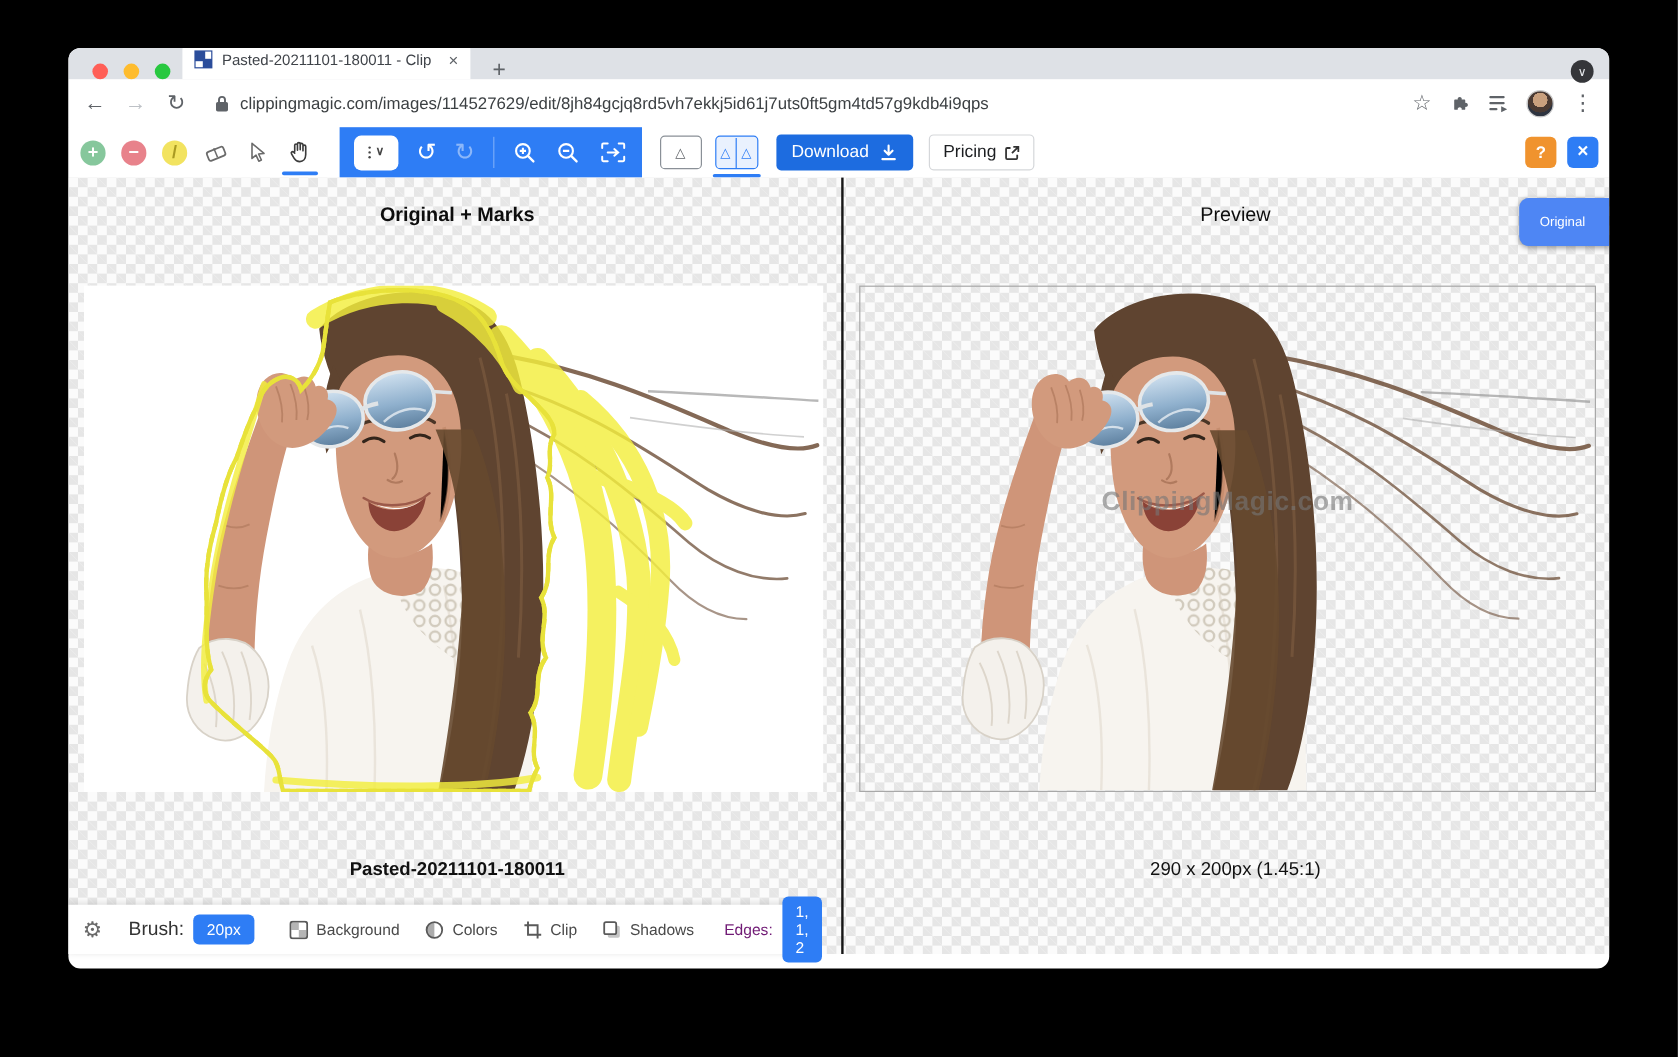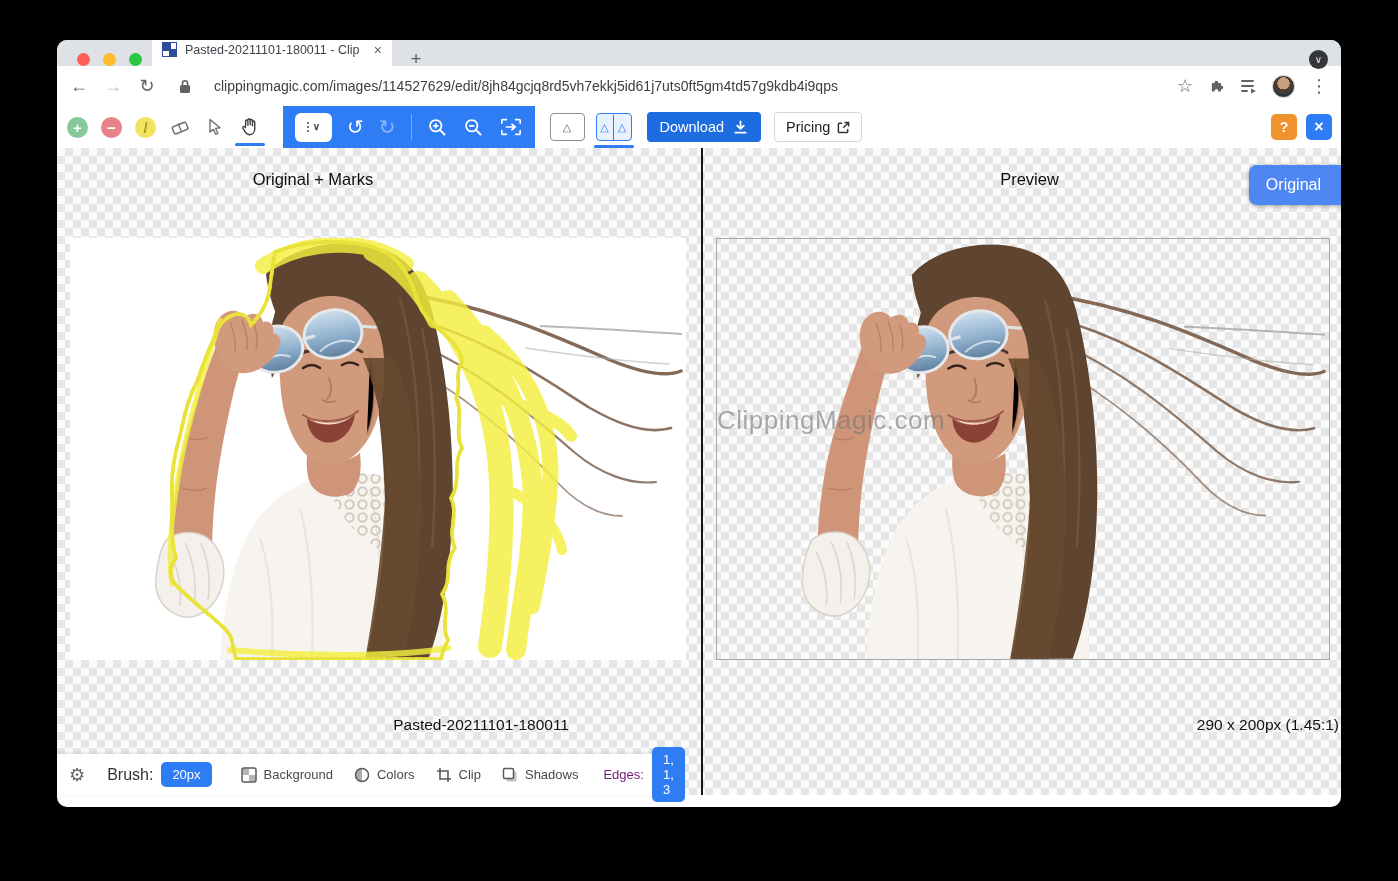--- a/index.html
+++ b/index.html
@@ -16,21 +16,21 @@
   .favicon i { background:#2b4d9b; } .favicon i:nth-child(2){ background:#fff; border:1px solid #2b4d9b;} .favicon i:nth-child(3){ background:#fff; border:1px solid #2b4d9b;}
   .tab-title { flex:1; font-size:12.5px; color:#3f4349; white-space:nowrap; overflow:hidden; }
   .tab-close { font-size:14px; color:#5f6368; cursor:default; }
   .newtab { position:absolute; left:347px; top:7px; width:24px; height:24px; display:flex; align-items:center; justify-content:center; font-size:19px; color:#5f6368; }
   .tabsearch { position:absolute; right:13px; top:10px; width:19px; height:19px; border-radius:50%; background:#35363a; color:#e8eaed; font-size:10px; display:flex; align-items:center; justify-content:center; }
 
   
   .urlbar { height:40px; background:#fff; display:flex; align-items:center; padding:0 12px; gap:14px; }
   .nav-ic { font-size:18px; color:#5f6368; width:20px; text-align:center; }
   .nav-ic.disabled { color:#bdc1c6; }
-  .omnibox { flex:1; display:flex; align-items:center; gap:23px; padding-left:8px; }
+  .omnibox { flex:1; display:flex; align-items:center; gap:9px; padding-left:8px; }
   .url-text { font-size:14px; color:#3c4043; white-space:nowrap; overflow:hidden; }
   .avatar { width:23px; height:23px; border-radius:50%; background:radial-gradient(circle at 50% 35%, #c9a07e 0 35%, #4a3a33 36% 60%, #2e3440 61%); border:1px solid #ccc; }
 
   
   .app-toolbar { height:42px; background:#fff; display:flex; align-items:center; position:relative; }
   .tools { display:flex; align-items:center; gap:13px; padding:0 12px 0 10px; }
   .tool-circle { width:21px; height:21px; border-radius:50%; color:#fff; font-size:15px; font-weight:bold; display:flex; align-items:center; justify-content:center; line-height:1; }
   .tc-green { background:#86c79c; } .tc-red { background:#e8828b; } .tc-yellow { background:#f2e360; color:#a99a22; font-weight:bold; }
   .tool-svg { width:22px; height:22px; display:flex; align-items:center; justify-content:center; position:relative; }
   .tool-selected::after { content:""; position:absolute; left:-4px; right:-4px; bottom:-8px; height:3px; background:#2e7df5; border-radius:2px; }
@@ -59,26 +59,26 @@
   .sq-help { background:#f0932e; } .sq-close { background:#2e7df5; font-size:16px; }
 
   
   .canvas { position:relative; height:647px;
     background-color:#fbfbfb;
     background-image:linear-gradient(45deg,#e6e6e6 25%,transparent 25%,transparent 75%,#e6e6e6 75%),
                      linear-gradient(45deg,#e6e6e6 25%,transparent 25%,transparent 75%,#e6e6e6 75%);
     background-position:0 0,8px 8px; background-size:16px 16px; }
   .divider { position:absolute; left:644px; top:0; width:2px; height:100%; background:#161616; }
   .panel-title { position:absolute; top:22px; font-size:16.5px; color:#0d0d0d; text-align:center; }
-  .pt-left { left:0; width:512px; } .pt-right { left:646px; width:636px;padding-left:17px; }
+  .pt-left { left:0; width:648px;font-weight:bold; } .pt-right { left:646px; width:636px;padding-left:17px; }
   .left-image { position:absolute; left:13px; top:90px; width:616px; height:422px; background:#fff; overflow:hidden; }
   .right-box { position:absolute; left:659px; top:90px; width:614px; height:422px; border:1px solid #a8a8a8; overflow:hidden; }
-  .panel-caption { position:absolute; top:568px; font-size:15.5px; color:#111; text-align:right; }
-  .watermark { position:absolute; top:166px; left:0; width:100%; text-align:left; font-size:26px; font-weight:normal; color:#777; opacity:.6; letter-spacing:.5px; }
-  .original-btn { position:absolute; right:0; top:17px; height:40px; padding:0 20px 0 17px; background:#4e86f4; color:#fff; font-size:16px; display:flex; align-items:center; border-radius:8px 0 0 8px; box-shadow:0 1px 4px rgba(0,0,0,.35); }
+  .panel-caption { position:absolute; top:568px; font-size:15.5px; color:#111; text-align:center; }
+  .watermark { position:absolute; top:166px; left:0; width:100%; text-align:center; font-size:22px; font-weight:bold; color:#777; opacity:.6; letter-spacing:.5px; }
+  .original-btn { position:absolute; right:0; top:17px; height:40px; padding:0 20px 0 17px; background:#4e86f4; color:#fff; font-size:11px; display:flex; align-items:center; border-radius:8px 0 0 8px; box-shadow:0 1px 4px rgba(0,0,0,.35); }
 
   
   .bottom-bar { position:absolute; left:0; bottom:0; width:610px; height:41px; background:#fff; border-radius:0 9px 0 0; display:flex; align-items:center; padding-left:12px; box-shadow:0 -1px 5px rgba(0,0,0,.12); }
   .gear { font-size:18px; color:#6a6a6a; }
   .bb-label { font-size:16px; color:#333; margin-left:22px; }
   .chip { background:#2e7df5; color:#fff; border-radius:5px; font-size:13px; padding:5px 11px; margin-left:8px; }
   .bb-div { width:1px; height:25px; background:#e4e4e4; margin:0 15px 0 14px; }
   .bb-item { display:flex; align-items:center; gap:7px; font-size:13px; color:#4a4a4a; margin-right:21px; }
   .bb-item svg { flex:0 0 auto; }
   .edges-label { font-size:13px; color:#701a75; margin-left:4px; }
@@ -363,18 +363,18 @@
         </span>
         <span class="bb-item">
           <svg width="16" height="16" viewBox="0 0 16 16">
               <rect x="4.5" y="4.5" width="10" height="10" rx="1.5" fill="#5a5a5a" opacity=".35"></rect>
               <rect x="1.5" y="1.5" width="10" height="10" rx="1.5" fill="#fff" stroke="#5a5a5a" stroke-width="1.5"></rect>
             </svg>
           <span>Shadows</span>
         </span>
 
         <span class="edges-label">Edges:</span>
-        <span class="chip">1, 1, 3</span>
+        <span class="chip">1, 1, 2</span>
       </div>
     </div>
 
   </div>
 </div>
 
 </body></html>

